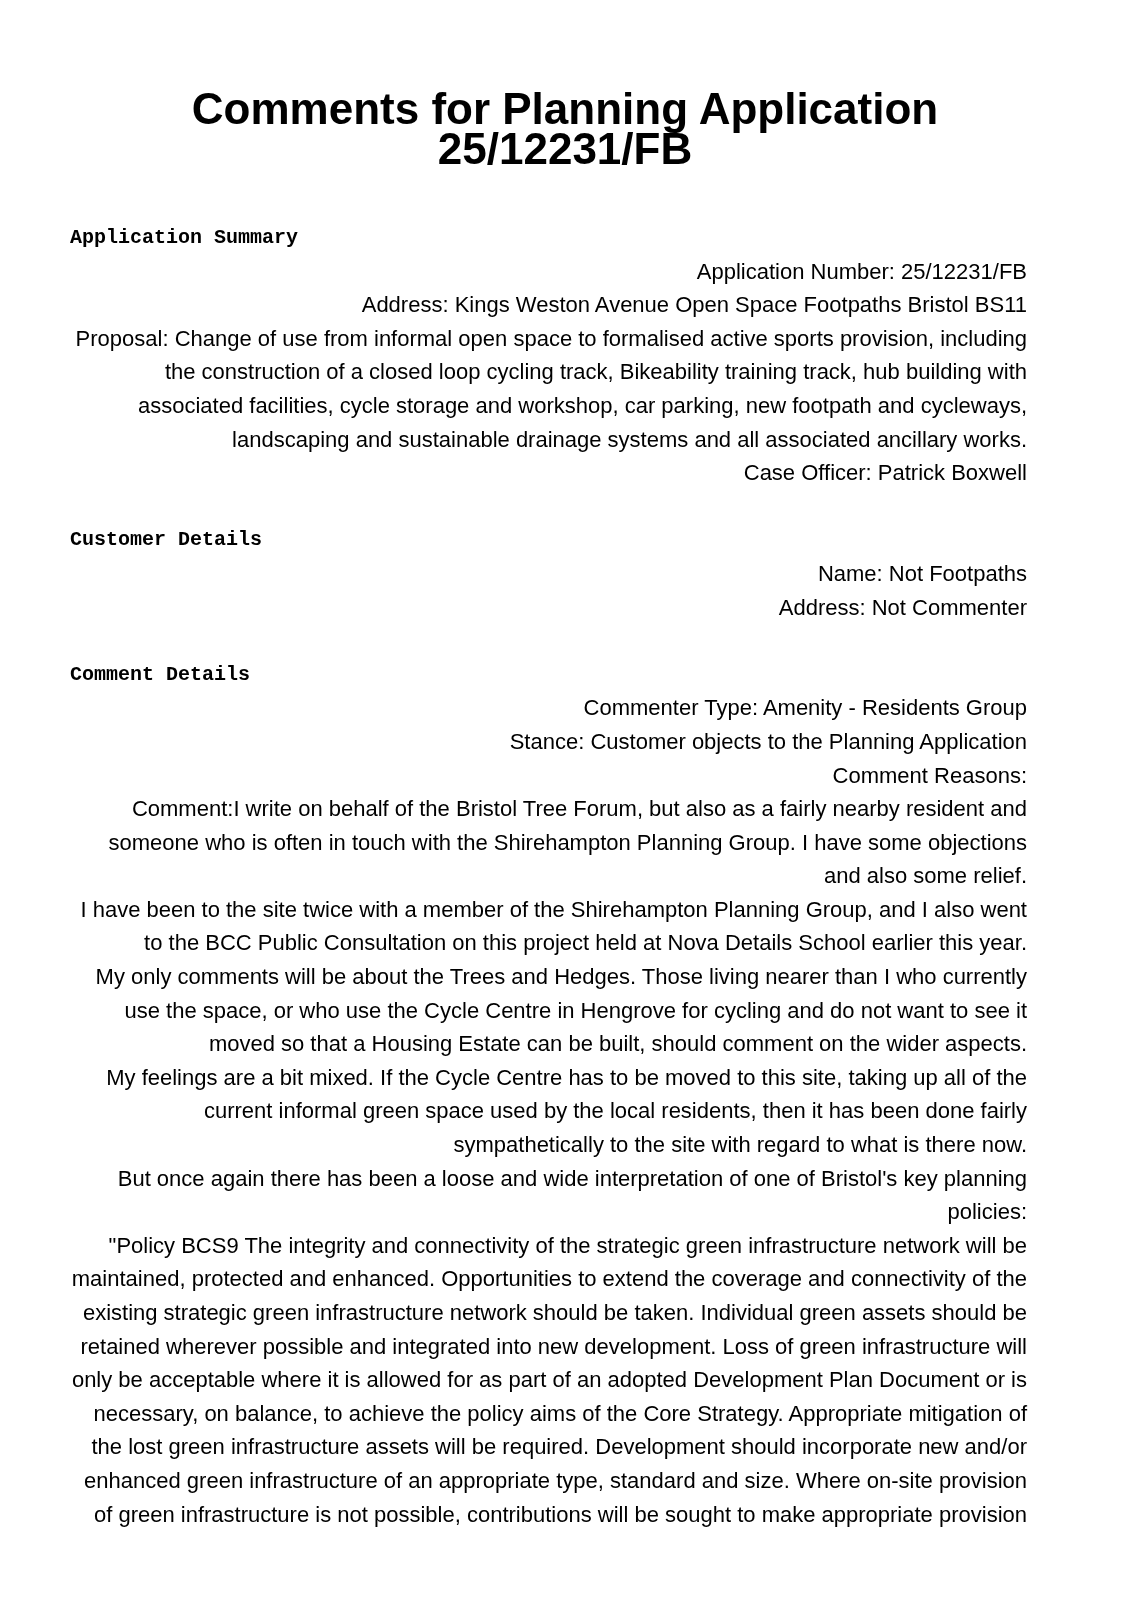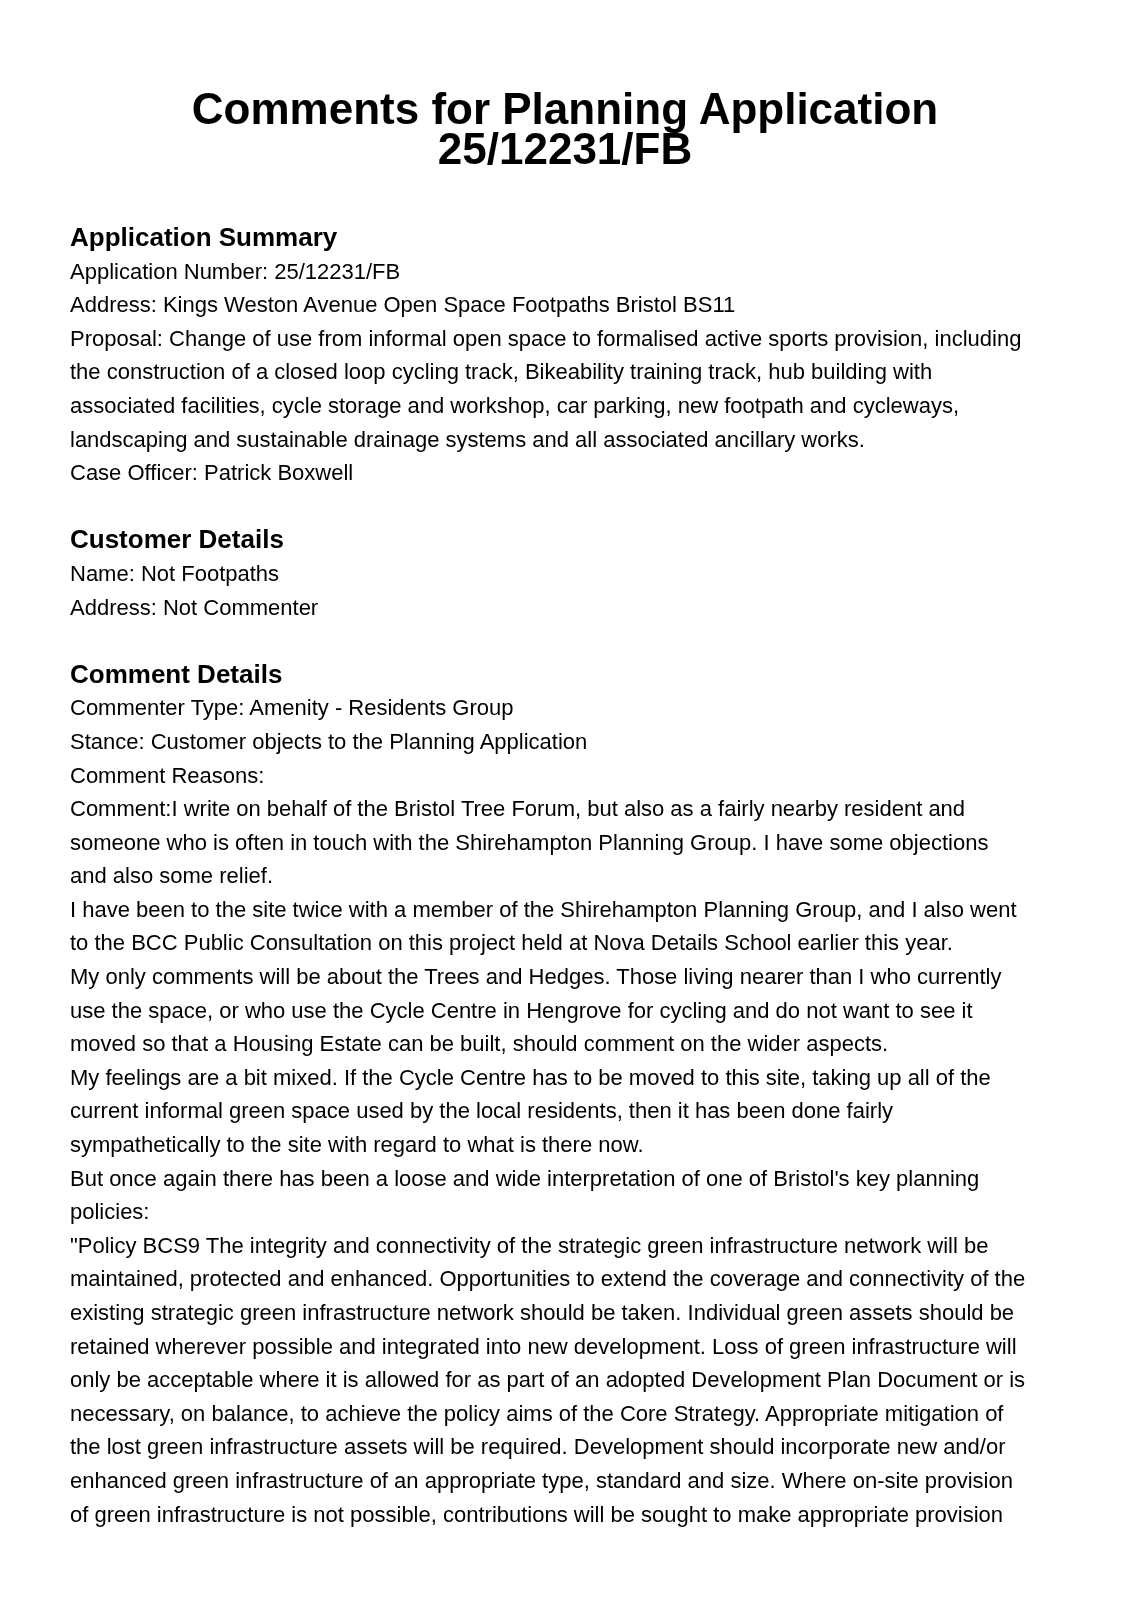--- a/index.html
+++ b/index.html
@@ -33,29 +33,31 @@
     font-size: 22px;
     line-height: 33.6px;
   }
   .doc-section {
     margin: 0 0 33.6px 0;
   }
   .doc-section:last-child {
     margin-bottom: 0;
   }
   .section-heading {
-    font-size: 26px;
+    font-size: 20px;
     font-weight: bold;
     line-height: 33.6px;
     margin: 0;
     padding: 0;
+    font-family: Liberation Mono, monospace;
   }
   .doc-paragraph {
     margin: 0;
     padding: 0;
+    text-align: right;
   }
 </style>
 </head>
 <body>
 
 <div class="page">
   <h1 class="doc-title">Comments for Planning Application 25/12231/FB</h1>
   <div class="content" id="sections-root">
   <section class="doc-section">
     <h2 class="section-heading">Application Summary</h2>

